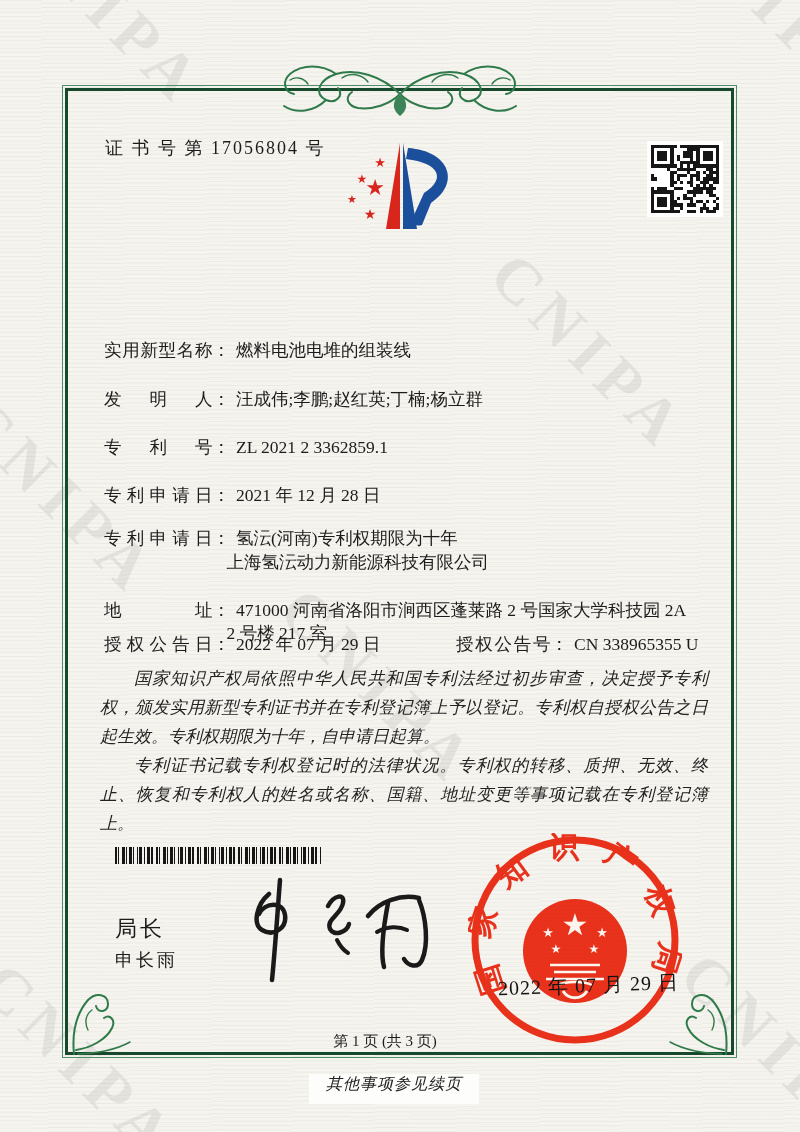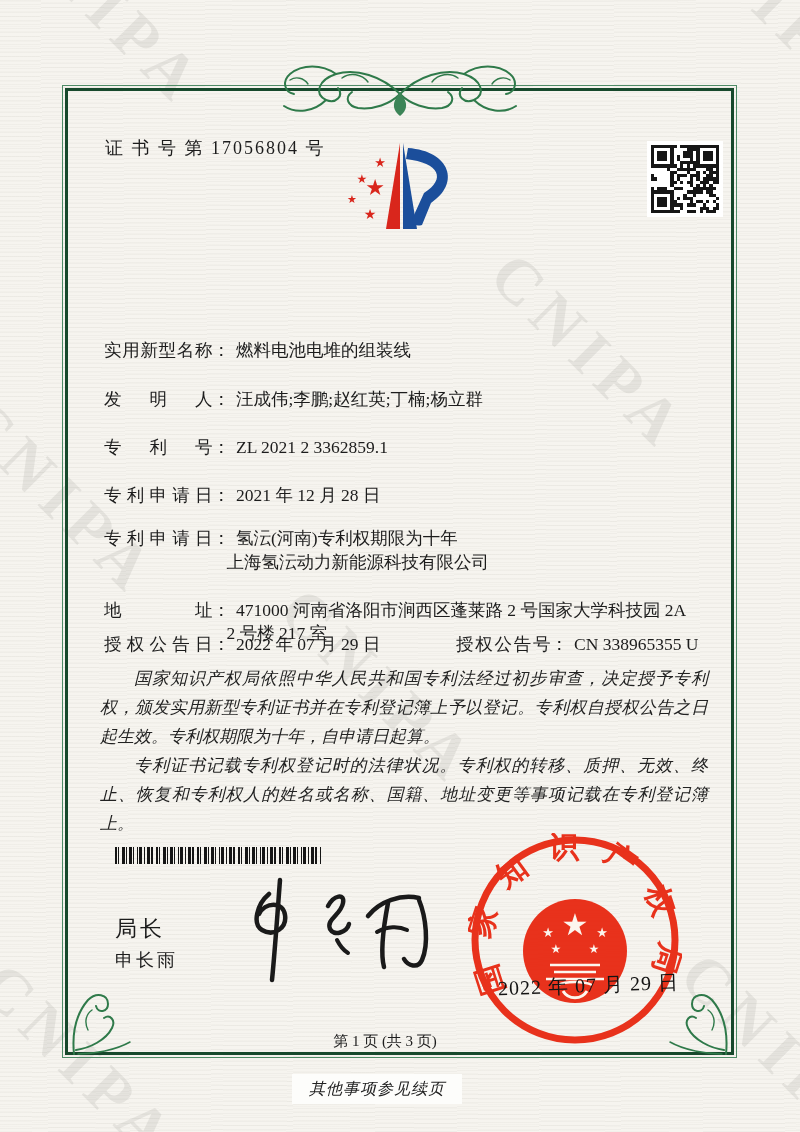--- a/index.html
+++ b/index.html
@@ -45,22 +45,22 @@
       #151515 22px 23px, transparent 23px 24px, #151515 24px 27px, transparent 27px 29px,
       #151515 29px 30px, transparent 30px 32px, #151515 32px 35px, transparent 35px 36px,
       #151515 36px 38px, transparent 38px 41px); }
   .sig-title{ position:absolute; left:115px; top:914px; font-size:22px; letter-spacing:3px; }
   .sig-name{ position:absolute; left:115px; top:948px; font-size:18px; letter-spacing:3px; }
   .autograph{ position:absolute; left:225px; top:872px; }
   .seal{ position:absolute; left:468px; top:833px; }
   .seal-date{ position:absolute; left:498px; top:972px; font-size:20px; letter-spacing:1px;
     color:#141414; transform:rotate(-2deg); white-space:nowrap; }
   .page-info{ position:absolute; left:0; top:1032px; width:770px; text-align:center; font-size:15px; }
-  .cont-strip{ position:absolute; left:292px; top:1074px; width:170px; height:30px;
-    background:#fdfdfb; display:flex; align-items:center; justify-content:center; }
+  .cont-strip{ position:absolute; left:309px; top:1074px; width:170px; height:30px;
+    background:#fdfdfb; display:flex; align-items:flex-start; justify-content:center; }
   .cont-note{ font-size:16px; font-style:italic; letter-spacing:1px; color:#222; }
   .ornament-top{ position:absolute; left:278px; top:56px; }
   .corner-fl{ position:absolute; }
 </style>
 </head>
 <body>
 
 <div class="page">
 
   <span class="wm" style="left:-18px; top:-30px;">CNIPA</span>

